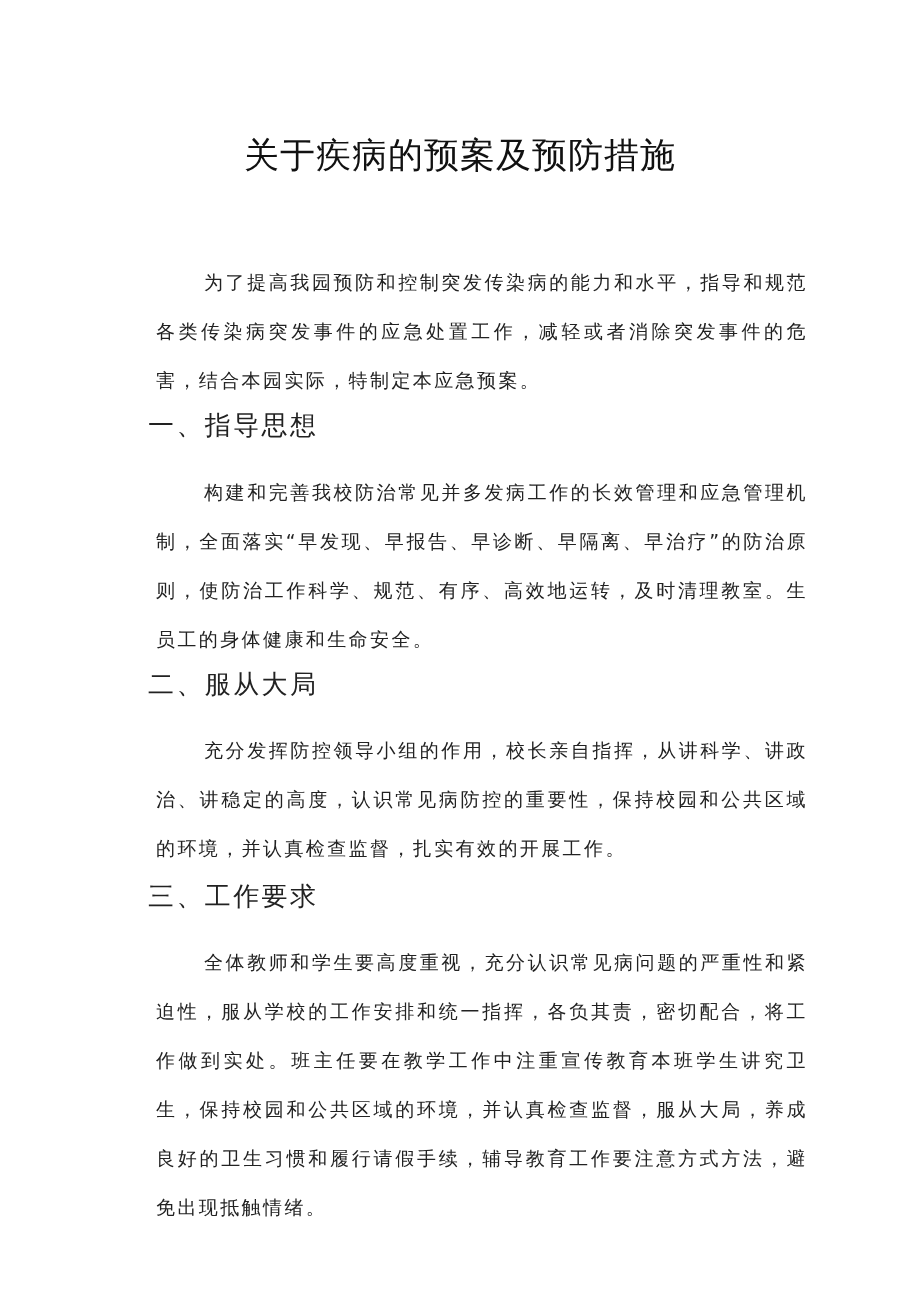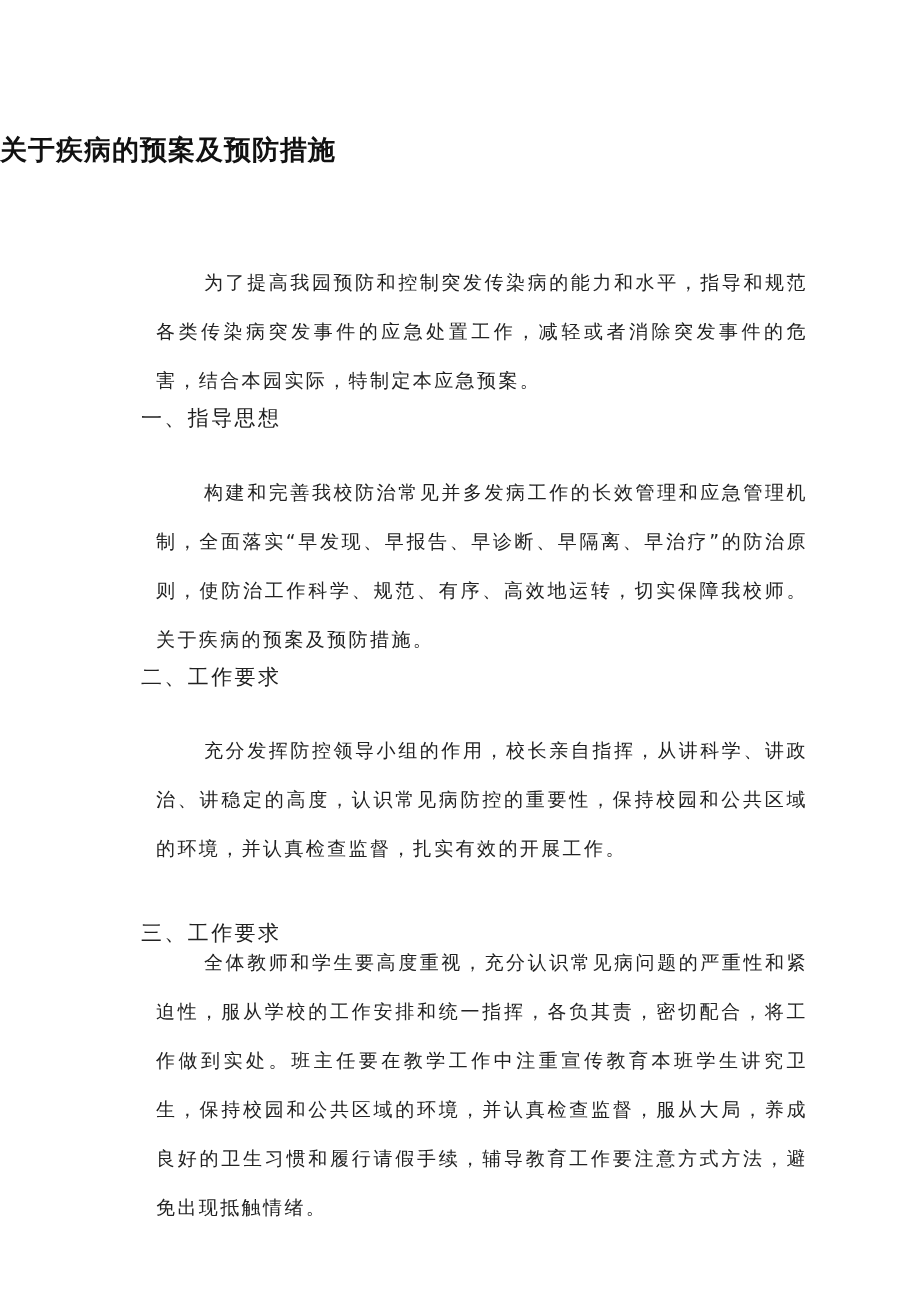--- a/index.html
+++ b/index.html
@@ -21,25 +21,26 @@
       top: 0;
       width: 920px;
       height: 1301px;
       background: #ffffff;
     }
     .title {
       position: absolute;
       top: 108px;
       left: 0;
       width: 920px;
-      font-size: 27px;
+      text-align: center;
+      font-size: 35px;
       line-height: 48px;
       letter-spacing: 1px;
       color: #111111;
-      font-weight: bold;
+      font-weight: normal;
     }
     .content {
       position: absolute;
       left: 140px;
       width: 652px;
       font-size: 19px;
       color: #222222;
     }
     .para {
       position: absolute;
@@ -50,36 +51,36 @@
       text-align: justify;
       text-align-last: left;
       text-indent: 48px;
       margin: 16px;
     }
     .heading {
       position: absolute;
       left: 0;
       line-height: 49px;
       letter-spacing: 2.4px;
-      margin: 1px;
+      margin: 8px;
       font-weight: normal;
-      font-size: 21px;
+      font-size: 26px;
     }
   </style>
 </head>
 <body>
 
 <div class="page">
   <h1 class="title">关于疾病的预案及预防措施</h1>
 
   <div class="content">
     <p class="para" style="top:242px;">为了提高我园预防和控制突发传染病的能力和水平，指导和规范各类传染病突发事件的应急处置工作，减轻或者消除突发事件的危害，结合本园实际，特制定本应急预案。</p>
 
     <h2 class="heading" style="top:393px;">一、指导思想</h2>
-    <p class="para" style="top:452px;">构建和完善我校防治常见并多发病工作的长效管理和应急管理机制，全面落实“早发现、早报告、早诊断、早隔离、早治疗”的防治原则，使防治工作科学、规范、有序、高效地运转，切实保障我校师。关于疾病的预案及预防措施。</p>
+    <p class="para" style="top:452px;">构建和完善我校防治常见并多发病工作的长效管理和应急管理机制，全面落实“早发现、早报告、早诊断、早隔离、早治疗”的防治原则，使防治工作科学、规范、有序、高效地运转，及时清理教室。生员工的身体健康和生命安全。</p>
 
-    <h2 class="heading" style="top:652px;">二、工作要求</h2>
+    <h2 class="heading" style="top:652px;">二、服从大局</h2>
     <p class="para" style="top:710px;">充分发挥防控领导小组的作用，校长亲自指挥，从讲科学、讲政治、讲稳定的高度，认识常见病防控的重要性，保持校园和公共区域的环境，并认真检查监督，扎实有效的开展工作。</p>
 
-    <h2 class="heading" style="top:908px;">三、工作要求</h2>
+    <h2 class="heading" style="top:864px;">三、工作要求</h2>
     <p class="para" style="top:922px;">全体教师和学生要高度重视，充分认识常见病问题的严重性和紧迫性，服从学校的工作安排和统一指挥，各负其责，密切配合，将工作做到实处。班主任要在教学工作中注重宣传教育本班学生讲究卫生，保持校园和公共区域的环境，并认真检查监督，服从大局，养成良好的卫生习惯和履行请假手续，辅导教育工作要注意方式方法，避免出现抵触情绪。</p>
   </div>
 </div>
 
 </body></html>

